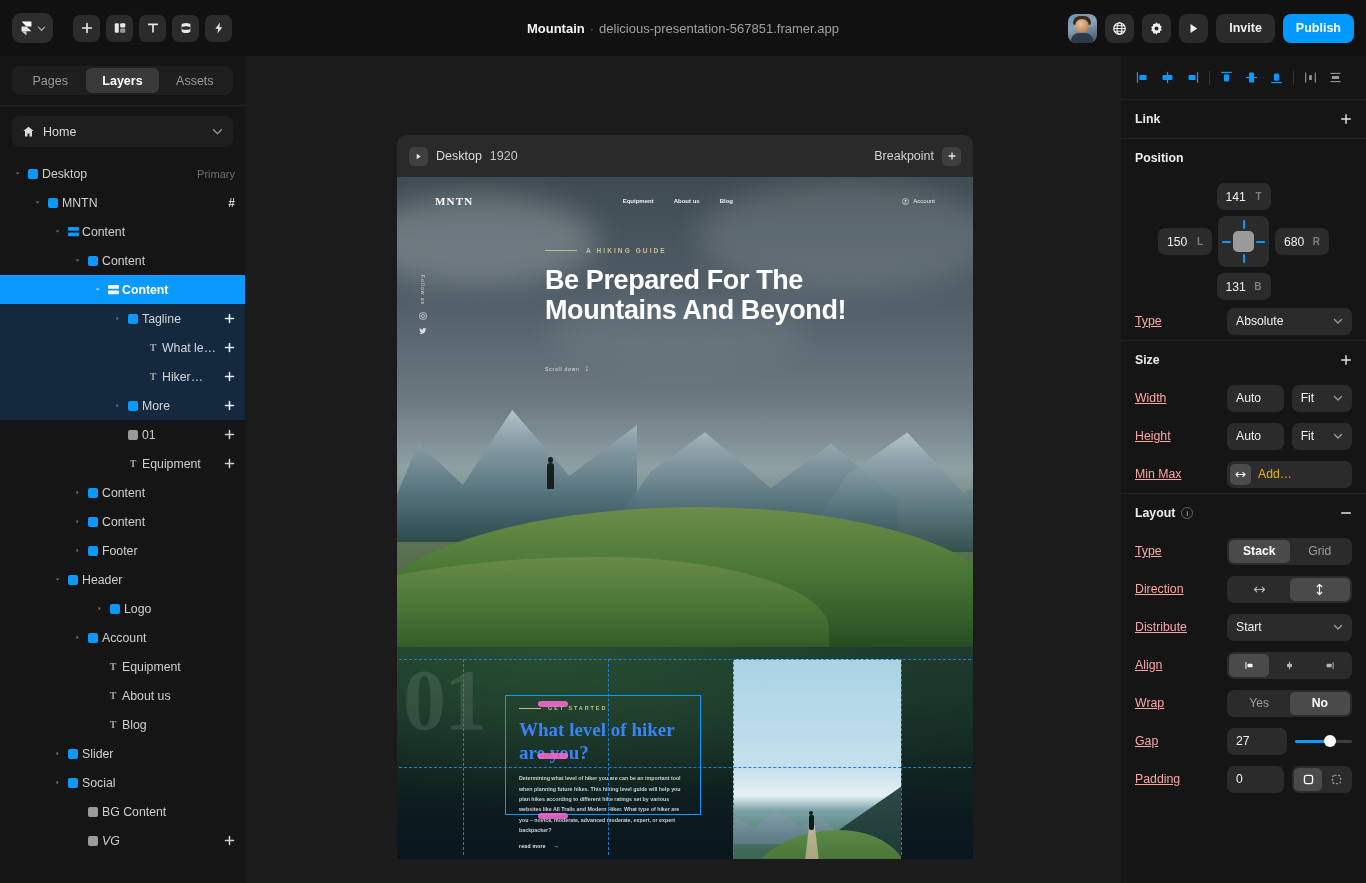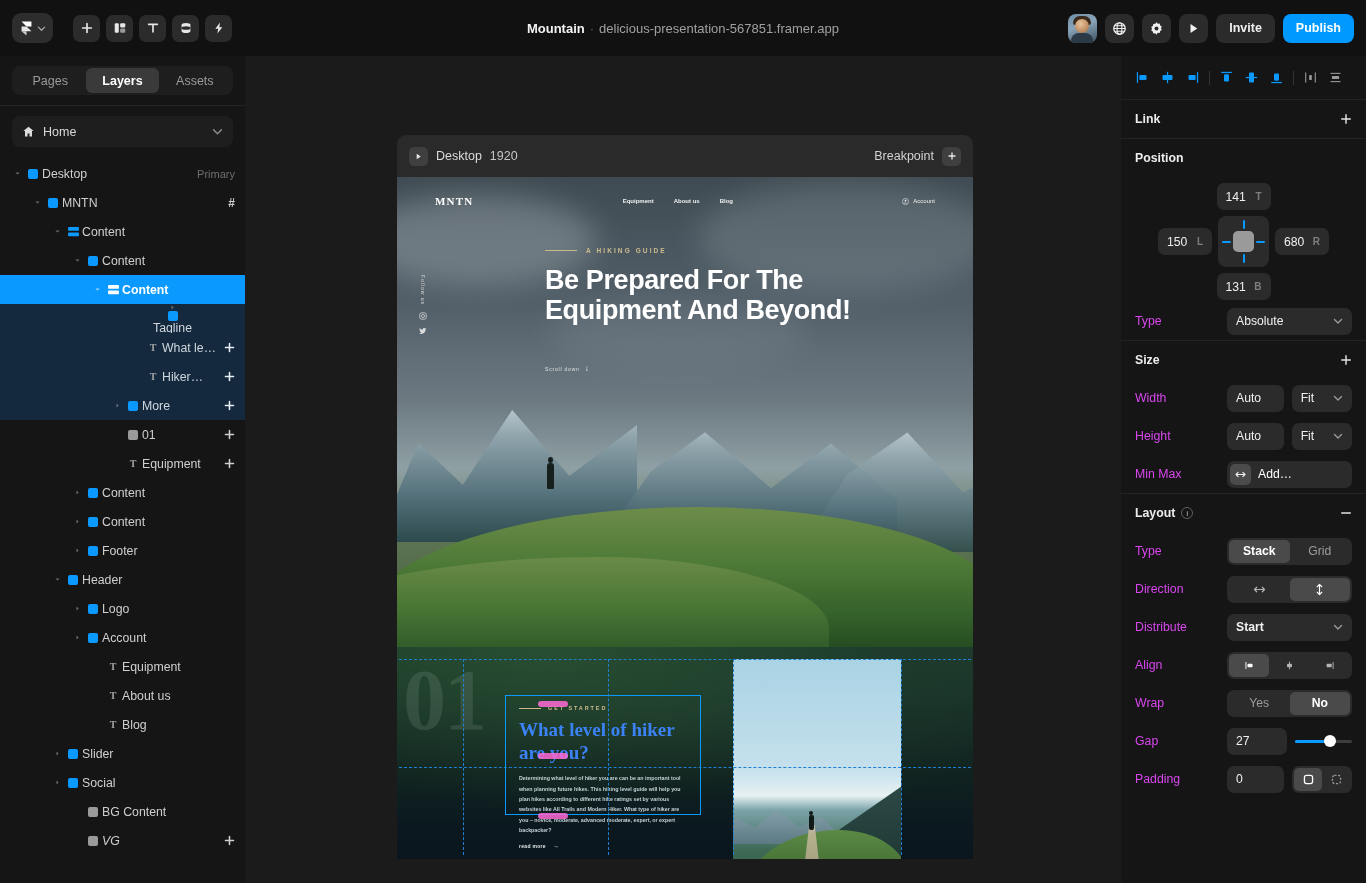--- a/index.html
+++ b/index.html
@@ -247,21 +247,21 @@
     height: 38px; display:flex; align-items:center; padding: 0 14px; gap: 6px;
   }
   .sec-head .t { font-size: 12.3px; font-weight: bold; color: #ededed; }
   .sec-head .r { margin-left:auto; display:flex; align-items:center; cursor:pointer; }
   .sec-head .r svg { width: 12px; height: 12px; display:block; }
   .info-i {
     width: 12px; height: 12px; border-radius: 50%; border: 1.2px solid #5f5f5f;
     display:flex; align-items:center; justify-content:center; font-size: 8px; color:#8a8a8a; font-weight:bold;
   }
   .row { display:flex; align-items:center; padding: 0 14px; height: 38px; gap: 8px; }
-  .row-lbl { font-size: 12.3px; color: #d946ef; width: 84px; flex-shrink:0; }
+  .row-lbl { font-size: 12.3px; color: #fca5a5; width: 84px; flex-shrink:0;text-decoration:underline; }
   .fld {
     height: 27px; background: #2b2b2b; border-radius: 7px; display:flex; align-items:center;
     padding: 0 9px; font-size: 12.2px; color:#f0f0f0; cursor: text; position:relative;
   }
   .fld .unit { margin-left:auto; font-size: 10px; color: #7e7e7e; font-weight:bold; }
   .sel-fld {
     height: 27px; background: #2b2b2b; border-radius: 7px; display:flex; align-items:center;
     padding: 0 9px; font-size: 12.2px; color:#f0f0f0; cursor:pointer;
   }
   .sel-fld .cv { margin-left:auto; width:10px; height:10px; display:block; opacity:.7; }
@@ -453,21 +453,21 @@
               </svg>
             </span>
             <span class="tw-icon">
               <svg class="ic-stack" viewBox="0 0 12 11">
                 <rect x="0" y="0" width="12" height="4.2" rx="1" fill="#ffffff"></rect>
                 <rect x="0" y="6" width="12" height="4.2" rx="1" fill="#ffffff"></rect>
               </svg>
             </span>
             <span class="tw-label">Content</span>
           </div>
-          <div class="tree-row sel-child" style="padding-left: 110px; flex-direction: column;">
+          <div class="tree-row sel-child" style="padding-left: 110px;">
             <span class="tw-arrow">
               <svg viewBox="0 0 10 10">
                 <path d="M3.6 2 6.6 5 3.6 8z" fill="#9b9b9b"></path>
               </svg>
             </span>
             <span class="tw-icon">
               <span class="ic-frame"></span>
             </span>
             <span class="tw-label">Tagline</span>
             <span class="tw-right">
@@ -577,21 +577,21 @@
             <span class="tw-arrow">
               <svg viewBox="0 0 10 10">
                 <path d="M2 3.6 5 6.6 8 3.6" fill="#9b9b9b"></path>
               </svg>
             </span>
             <span class="tw-icon">
               <span class="ic-frame"></span>
             </span>
             <span class="tw-label">Header</span>
           </div>
-          <div class="tree-row" style="padding-left: 70px;">
+          <div class="tree-row" style="padding-left: 92px;">
             <span class="tw-arrow">
               <svg viewBox="0 0 10 10">
                 <path d="M3.6 2 6.6 5 3.6 8z" fill="#9b9b9b"></path>
               </svg>
             </span>
             <span class="tw-icon">
               <span class="ic-frame"></span>
             </span>
             <span class="tw-label">Logo</span>
           </div>
@@ -732,21 +732,21 @@
               <svg class="ss-ic" viewBox="0 0 16 16">
                 <path d="M15 3.2c-.5.3-1.1.5-1.7.6.6-.4 1.1-1 1.3-1.7-.6.3-1.2.6-1.9.7A3 3 0 0 0 7.6 5.5 8.5 8.5 0 0 1 1.4 2.4a3 3 0 0 0 .9 4 3 3 0 0 1-1.3-.4 3 3 0 0 0 2.4 3 3 3 0 0 1-1.3 0 3 3 0 0 0 2.8 2.1A6 6 0 0 1 0 12.4a8.5 8.5 0 0 0 13.1-7.6c.6-.4 1.2-1 1.6-1.6z" fill="#e6e6e6"></path>
               </svg>
             </div>
 
             <div class="hero-center">
               <div class="eyebrow">
                 <span class="line"></span>
                 <span class="txt">A HIKING GUIDE</span>
               </div>
-              <div class="hero-h1">Be Prepared For The Equipment And Beyond!</div>
+              <div class="hero-h1">Be Prepared For The Mountains And Beyond!</div>
             </div>
 
             <div class="scroll-ind">
               <span class="t">Scroll down</span>
               <span class="a">↓</span>
             </div>
           </div>
 
           <div class="sec2">
             <div class="sec2-bg"></div>
@@ -936,21 +936,21 @@
         </div>
       </div>
       <div class="row">
         <span class="row-lbl">Min Max</span>
         <div class="fld" style="flex:1;padding-left:3px;">
           <span style="width:21px;height:21px;border-radius:5px;background:#4b4b4b;display:flex;align-items:center;justify-content:center;margin-right:7px;">
             <svg viewBox="0 0 14 14" style="width:11px;height:11px;display:block;">
               <path d="M1.5 7h11M4 4.2 1.3 7 4 9.8M10 4.2 12.7 7 10 9.8" stroke="#f0f0f0" stroke-width="1.4" fill="none" stroke-linecap="round" stroke-linejoin="round"></path>
             </svg>
           </span>
-          <span class="ph" style="color:#ffffff;">Add…</span>
+          <span class="ph" style="color:#eab308;">Add…</span>
         </div>
       </div>
 
       <div class="rp-divider"></div>
       <div class="sec-head">
         <span class="t">Layout</span>
         <span class="info-i">i</span>
         <span class="r">
           <svg viewBox="0 0 14 14">
             <path d="M2 7h10" stroke="#e2e2e2" stroke-width="1.7" stroke-linecap="round"></path>
@@ -975,21 +975,21 @@
           </div>
           <div class="o on">
             <svg viewBox="0 0 16 16">
               <path d="M8 2v12M5.2 4.6 8 1.8l2.8 2.8M5.2 11.4 8 14.2l2.8-2.8" stroke="#ffffff" stroke-width="1.4" fill="none" stroke-linecap="round" stroke-linejoin="round"></path>
             </svg>
           </div>
         </div>
       </div>
       <div class="row">
         <span class="row-lbl">Distribute</span>
-        <div class="sel-fld" style="flex:1;font-weight:bold;">
+        <div class="sel-fld" style="flex:1;">
           <span>Start</span>
           <svg class="cv" viewBox="0 0 10 10">
             <path d="M1.5 3.5 5 7l3.5-3.5" stroke="#c8c8c8" stroke-width="1.4" fill="none" stroke-linecap="round" stroke-linejoin="round"></path>
           </svg>
         </div>
       </div>
       <div class="row">
         <span class="row-lbl">Align</span>
         <div class="segbtn" style="flex:1;">
           <div class="o on">

